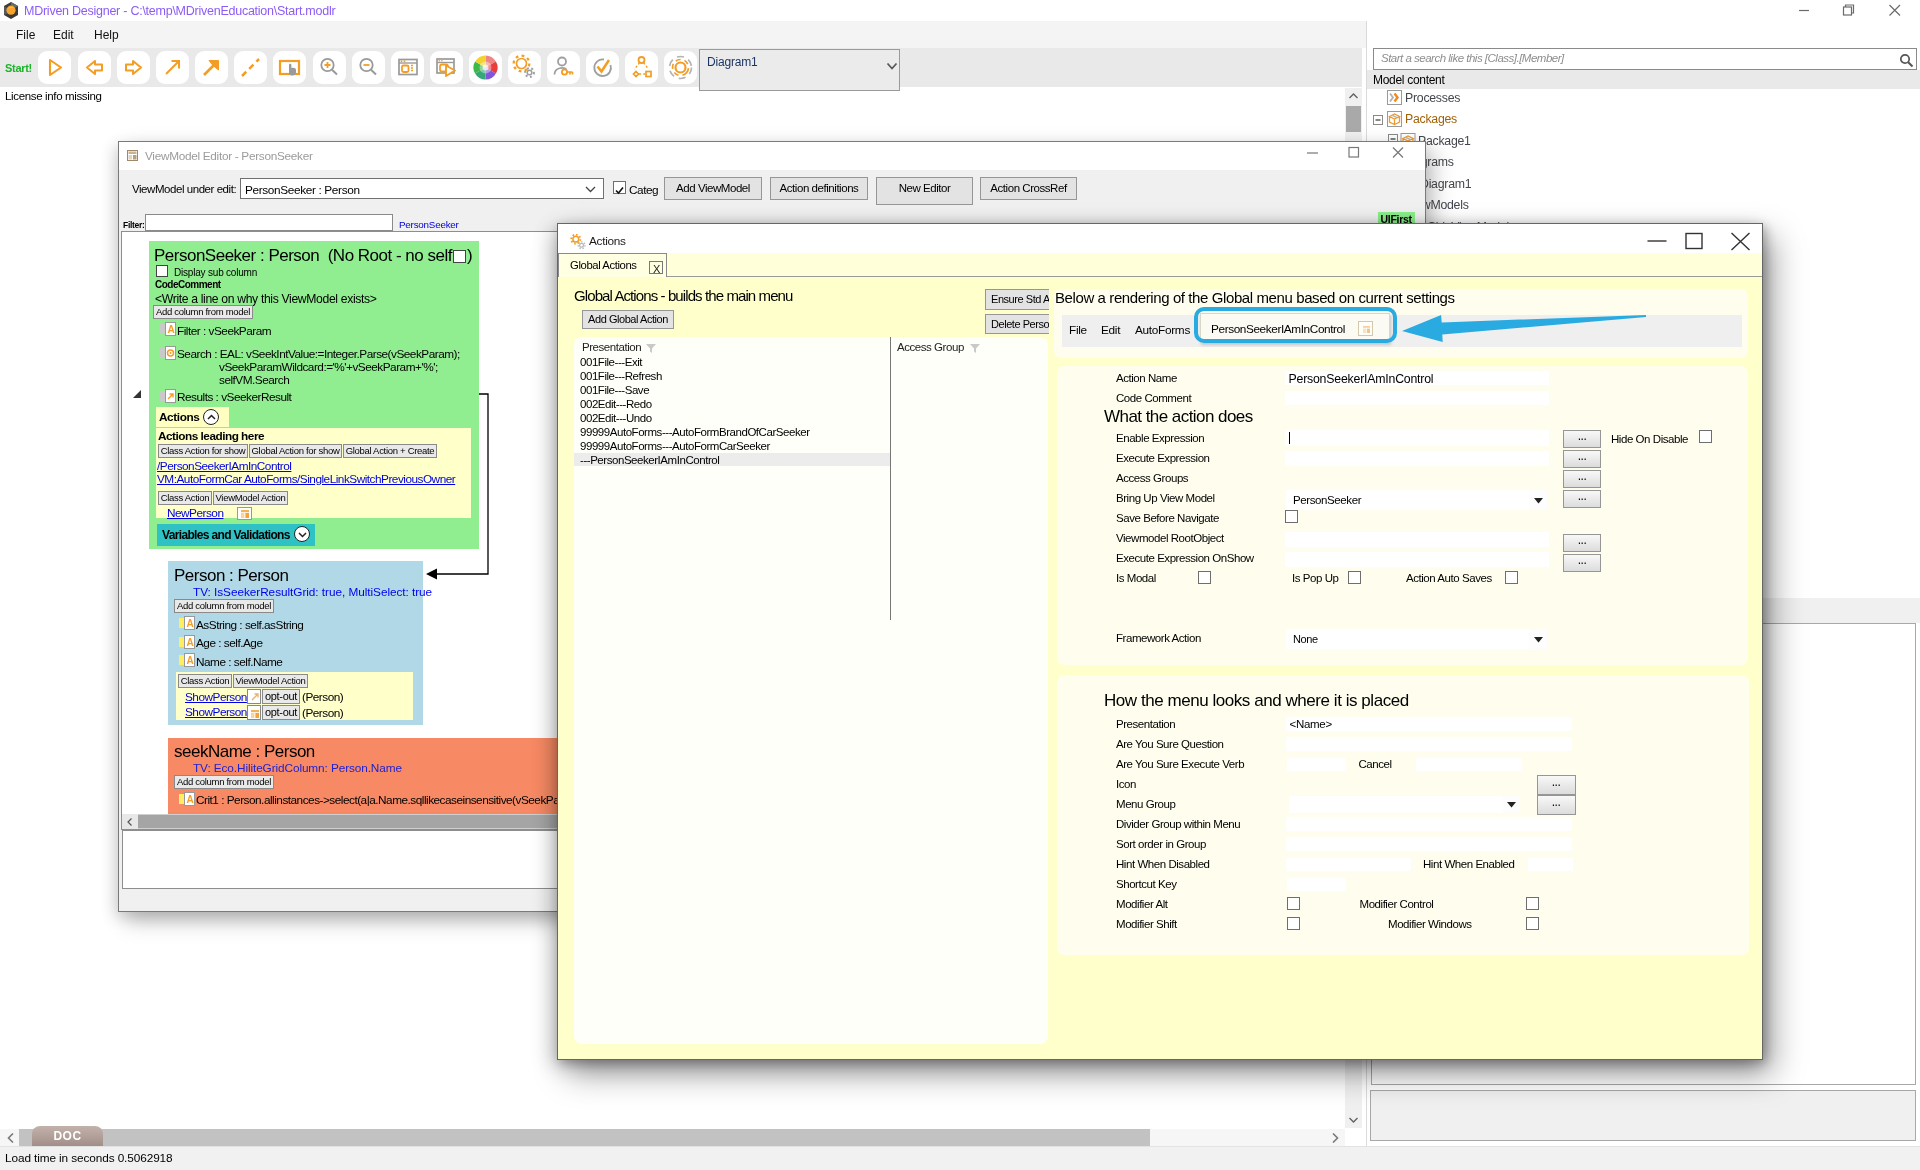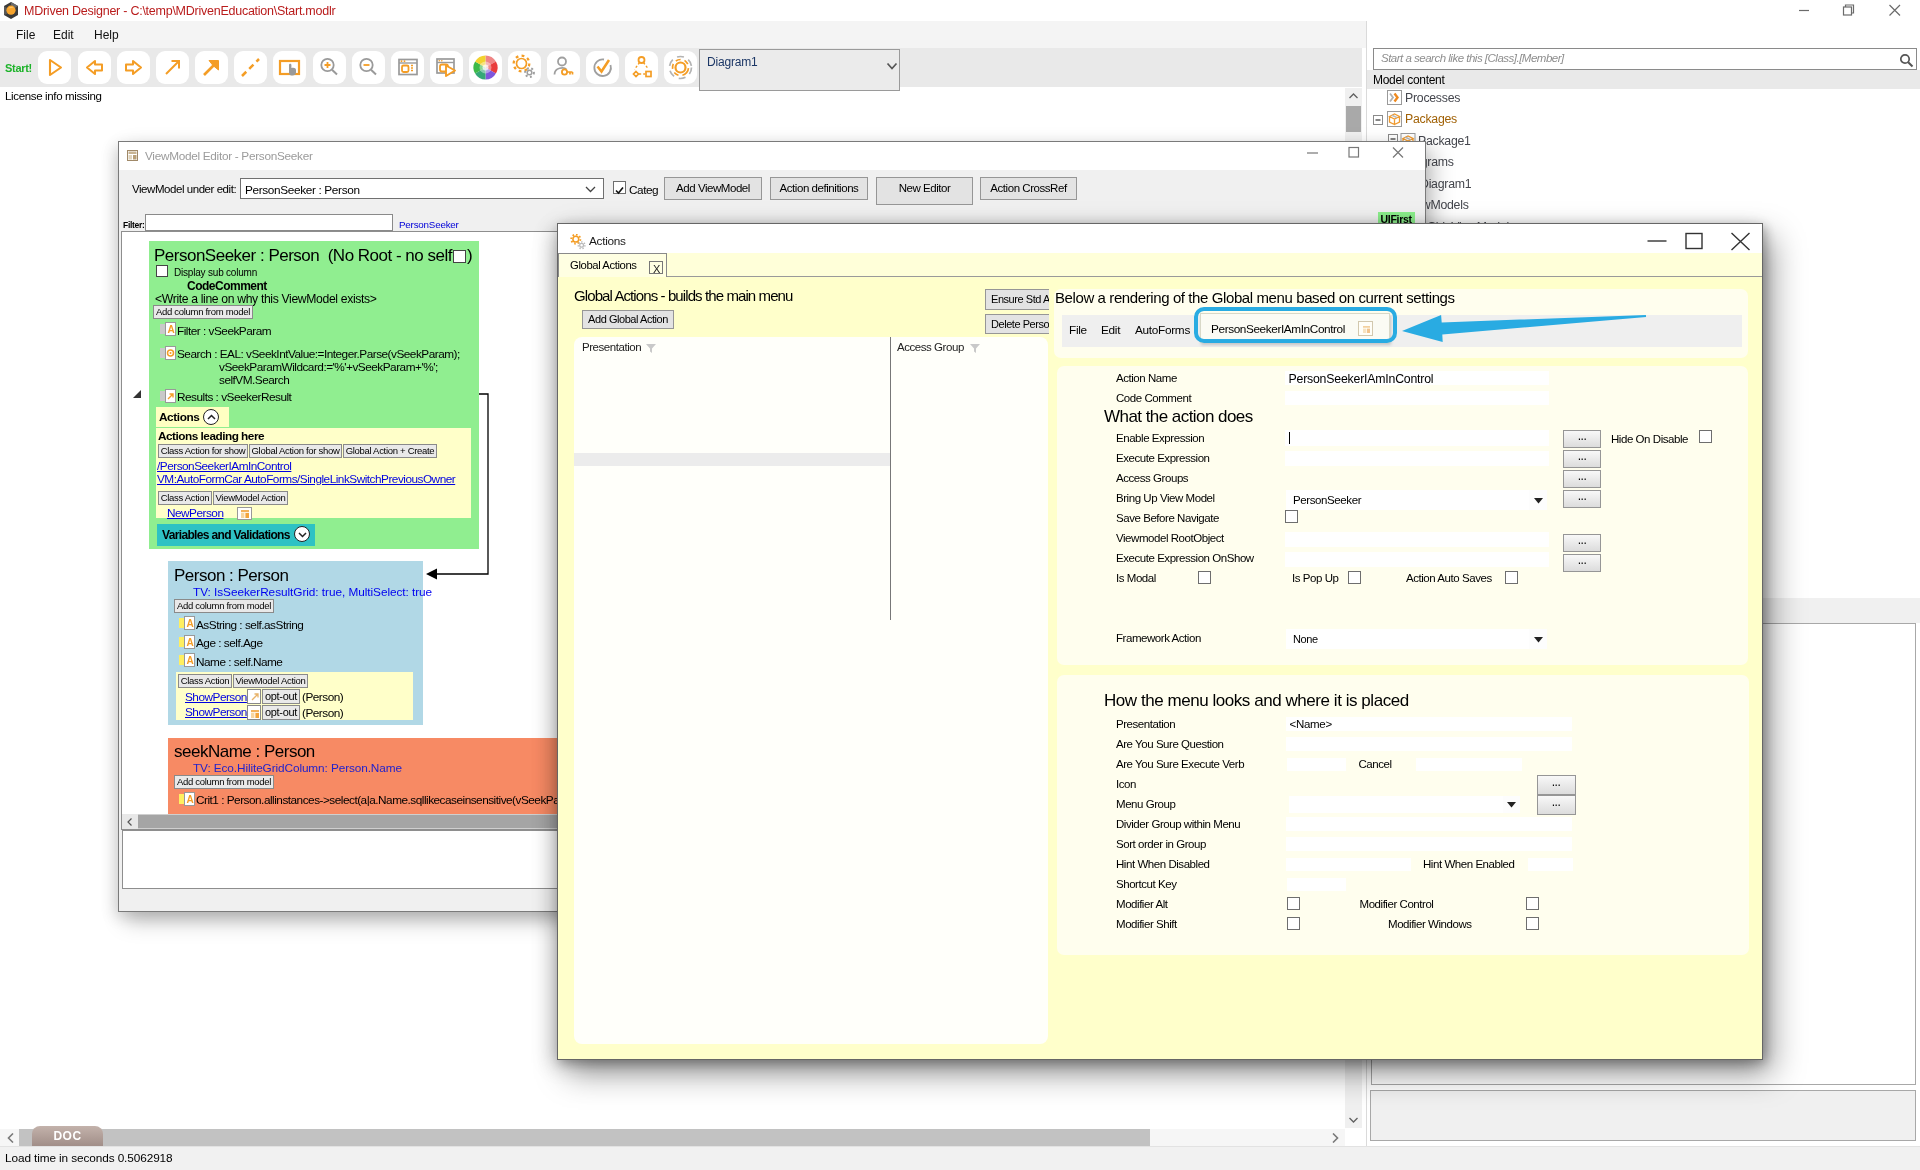--- a/index.html
+++ b/index.html
@@ -15,21 +15,21 @@
 <body>
 
 <div class="abs" style="left:0;top:0;width:1920px;height:21px;background:#fff;">
   <svg class="abs" style="left:3px;top:2px;" width="16" height="17" viewBox="0 0 16 17">
     <polygon points="8,0 15,4 15,13 8,17 1,13 1,4" fill="#3a3a3a"></polygon>
     <polygon points="8,0 15,4 12,6 8,3" fill="#6a6a6a"></polygon>
     <polygon points="1,4 4,6 4,12 1,13" fill="#585858"></polygon>
     <circle cx="8" cy="8.2" r="4.6" fill="#f7a42c"></circle>
     <path d="M5 6.5 A4.6 4.6 0 0 1 11 5.5 Z" fill="#fbc46e"></path>
   </svg>
-  <span class="abs" style="left:24px;top:4px;font-size:12.5px;letter-spacing:-0.25px;color:#b91c1c;">MDriven Designer - C:\temp\MDrivenEducation\Start.modlr</span>
+  <span class="abs" style="left:24px;top:4px;font-size:12.5px;letter-spacing:-0.25px;color:#8b5cf6;">MDriven Designer - C:\temp\MDrivenEducation\Start.modlr</span>
   <svg class="abs" style="left:1795px;top:0;" width="125" height="20" viewBox="0 0 125 20">
     <line x1="4" y1="10.5" x2="14" y2="10.5" stroke="#6b6b6b" stroke-width="1.2"></line>
     <rect x="48.5" y="7" width="8" height="8" fill="#fff" stroke="#6b6b6b" stroke-width="1.2"></rect>
     <path d="M50.5 7 v-2 h8 v8 h-2" fill="none" stroke="#6b6b6b" stroke-width="1.2"></path>
     <path d="M94.5 5 l10.5 10.5 M105 5 l-10.5 10.5" stroke="#6b6b6b" stroke-width="1.2"></path>
   </svg>
 </div>
 <div class="abs" style="left:0;top:21px;width:1920px;height:27px;background:#f4f4f4;">
   <span class="abs" style="left:16px;top:7px;font-size:12px;color:#111;">File</span>
   <span class="abs" style="left:53px;top:7px;font-size:12px;color:#111;">Edit</span>
@@ -262,21 +262,21 @@
         <path d="M57 7 L66 7 L66 187 L14 187" fill="none" stroke="#000" stroke-width="1.3"></path>
         <path d="M4 187 L15 181.5 L15 192.5 Z" fill="#000"></path>
       </svg>
 
       <div class="abs" style="left:27px;top:9px;width:330px;height:308px;background:#90ee90;">
         <span class="abs" style="left:5px;top:5px;font-size:17px;letter-spacing:-0.5px;white-space:nowrap;">PersonSeeker : Person&nbsp; (No Root - no self</span>
         <div class="cb" style="left:304px;top:9px;border-color:#444;"></div>
         <span class="abs" style="left:318px;top:5px;font-size:17px;">)</span>
         <div class="cb" style="left:7px;top:24px;width:12px;height:12px;border-color:#444;"></div>
         <span class="abs" style="left:25px;top:26px;font-size:10px;letter-spacing:-0.2px;">Display sub column</span>
-        <span class="abs" style="left:6px;top:38px;font-size:12px;font-weight:bold;letter-spacing:-0.5px;margin-left:32px;">CodeComment</span>
+        <span class="abs" style="left:6px;top:38px;font-size:10px;font-weight:bold;letter-spacing:-0.5px;">CodeComment</span>
         <span class="abs" style="left:6px;top:51px;font-size:12.2px;letter-spacing:-0.35px;white-space:nowrap;">&lt;Write a line on why this ViewModel exists&gt;</span>
         <div class="sbtn" style="left:4px;top:64px;width:100px;height:14px;line-height:12px;">Add column from model</div>
         <svg class="abs" style="left:11px;top:81px;" width="16" height="14" viewBox="0 0 16 14">
             <rect x="0" y="2" width="8" height="10" fill="#c9c9c9"></rect>
             <rect x="5.5" y="0.5" width="10" height="13" fill="#fff" stroke="#999"></rect>
             <text x="7.5" y="10.5" font-size="10" font-weight="bold" fill="#f49d25" font-family="Liberation Sans">A</text>
           </svg>
         <span class="abs" style="left:28px;top:83px;font-size:11.8px;letter-spacing:-0.5px;white-space:nowrap;">Filter : vSeekParam</span>
         <svg class="abs" style="left:11px;top:105px;" width="16" height="14" viewBox="0 0 16 14">
             <rect x="0" y="2" width="8" height="10" fill="#c9c9c9"></rect>
@@ -440,20 +440,28 @@
       <span class="abs" style="left:8px;top:4px;font-size:11.5px;letter-spacing:-0.45px;color:#222;">Presentation</span>
       <svg class="abs" style="left:72px;top:7px;" width="10" height="9" viewBox="0 0 10 9">
           <path d="M0 0 h10 l-4 4.5 v4.5 l-2 -1.5 v-3 Z" fill="#c9c9c9"></path>
         </svg>
       <span class="abs" style="left:323px;top:4px;font-size:11.5px;letter-spacing:-0.45px;color:#222;">Access Group</span>
       <svg class="abs" style="left:396px;top:7px;" width="10" height="9" viewBox="0 0 10 9">
           <path d="M0 0 h10 l-4 4.5 v4.5 l-2 -1.5 v-3 Z" fill="#c9c9c9"></path>
         </svg>
       <div class="abs" style="left:316px;top:0;width:1px;height:283px;background:#777;"></div>
       <div class="abs" style="left:0;top:115.5px;width:316px;height:13.5px;background:#ececec;"></div>
+      <div class="abs" style="left:6px;top:17.5px;font-size:11.5px;letter-spacing:-0.45px;line-height:14.05px;white-space:pre;">001File---Exit
+001File---Refresh
+001File---Save
+002Edit---Redo
+002Edit---Undo
+99999AutoForms---AutoFormBrandOfCarSeeker
+99999AutoForms---AutoFormCarSeeker
+---PersonSeekerIAmInControl</div>
     </div>
 
     <div class="abs" style="left:493px;top:12px;width:694px;height:69px;background:#fffeee;border-radius:7px;">
       <span class="abs" style="left:1px;top:0px;font-size:15px;letter-spacing:-0.4px;white-space:nowrap;">Below a rendering of the Global menu based on current settings</span>
       <div class="abs" style="left:8px;top:26px;width:680px;height:32px;background:#efefef;">
         <span class="abs" style="left:7px;top:8px;font-size:11.8px;letter-spacing:-0.3px;">File</span>
         <span class="abs" style="left:39px;top:8px;font-size:11.8px;letter-spacing:-0.3px;">Edit</span>
         <span class="abs" style="left:73px;top:8px;font-size:11.8px;letter-spacing:-0.3px;">AutoForms</span>
         <div class="abs" style="left:138px;top:-2px;width:190px;height:30px;background:#fbfbf4;border:1px solid #d8d8c8;box-shadow:1px 2px 3px rgba(0,0,0,0.18);">
           <span class="abs" style="left:10px;top:8px;font-size:11.8px;letter-spacing:-0.4px;">PersonSeekerIAmInControl</span>

